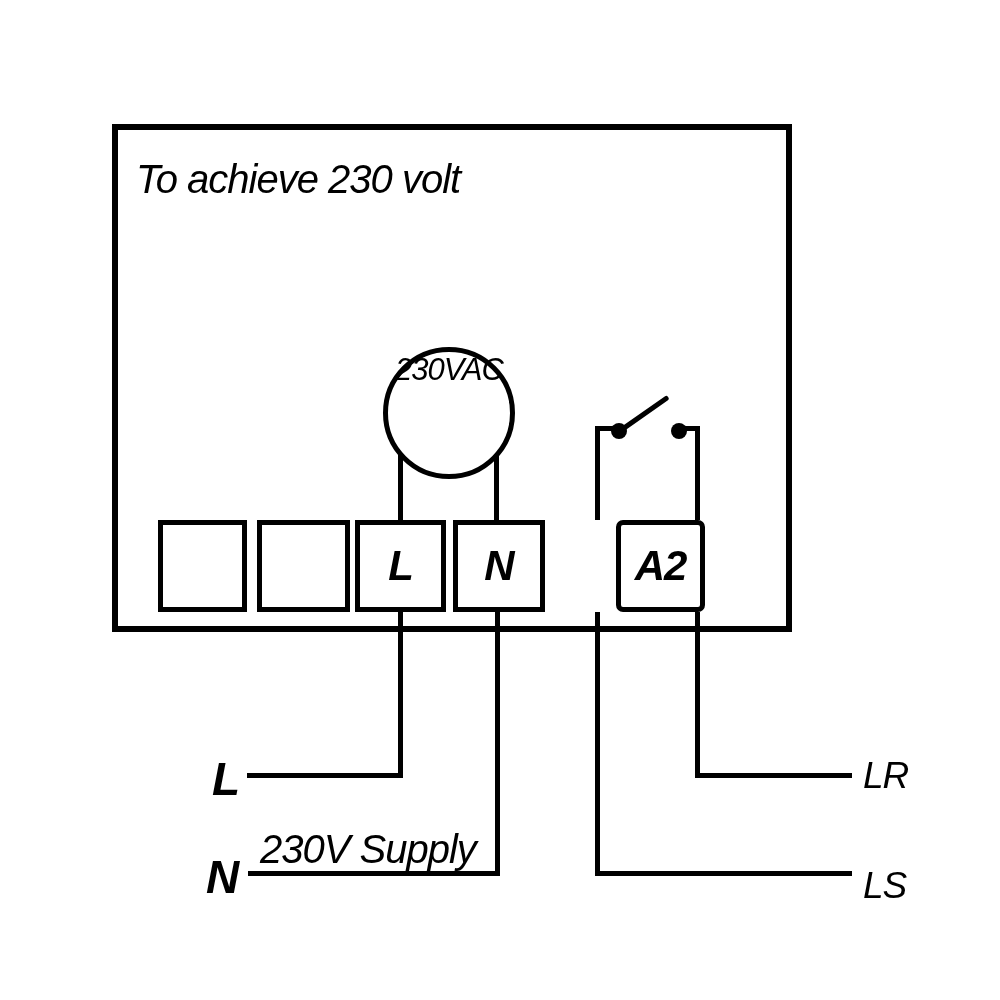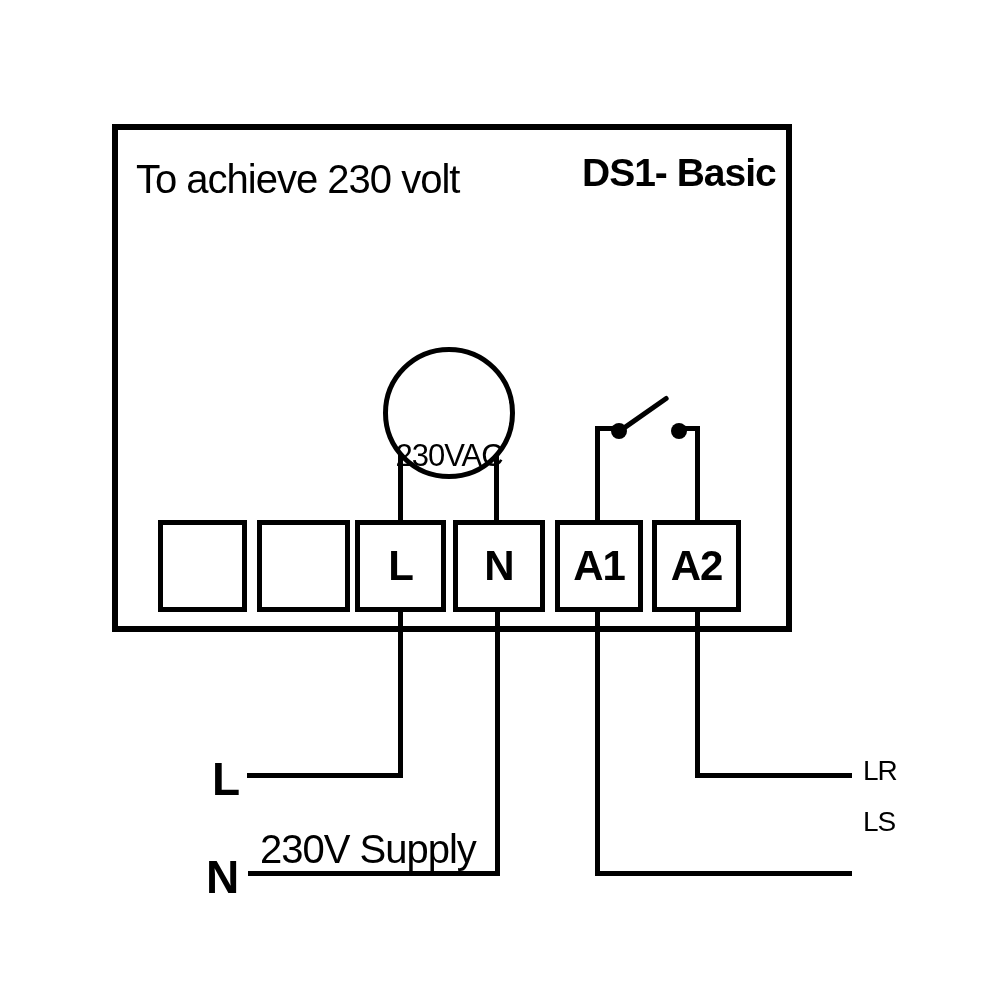--- a/index.html
+++ b/index.html
@@ -8,20 +8,21 @@
     background: #ffffff;
     font-family: "Liberation Sans", sans-serif;
   }
   #canvas {
     position: relative;
     width: 1000px;
     height: 1000px;
     background: var(--bg, #ffffff);
     overflow: hidden;
     color: var(--line, #000000);
+    font-style: italic;
   }
   .wire {
     position: absolute;
     background: var(--line, #000000);
   }
   .device-outline {
     position: absolute;
     left: 112px; top: 124px;
     width: 668px; height: 496px;
     border: 6px solid var(--line, #000000);
@@ -39,30 +40,30 @@
     font-weight: bold;
     font-size: 42px;
     letter-spacing: -1px;
     z-index: 5;
   }
   .t1 { left: 158px; width: 79px; }
   .t2 { left: 257px; width: 83px; }
   .t3 { left: 355px; width: 81px; }
   .t4 { left: 453px; width: 82px; }
   .t5 { left: 555px; width: 78px; }
-  .t6 { left: 652px; width: 79px; }
+  .t6 { left: 616px; width: 79px; border-radius: 7px; }
   .source-circle {
     position: absolute;
     left: 383px; top: 347px;
     width: 122px; height: 122px;
     border: 5px solid var(--line, #000000);
     border-radius: 50%;
     background: #ffffff;
     display: flex;
-    align-items: flex-end;
+    align-items: flex-start;
     justify-content: center;
     font-size: 31px;
     letter-spacing: -1px;
     z-index: 4;
   }
   .note {
     position: absolute;
     left: 136px; top: 155px;
     font-size: 40px;
     line-height: 49px;
@@ -78,21 +79,21 @@
     white-space: nowrap;
   }
   .big-label {
     position: absolute;
     font-weight: bold;
     font-size: 46px;
     line-height: 1;
   }
   .out-label {
     position: absolute;
-    font-size: 28px;
+    font-size: 37px;
     line-height: 1;
     letter-spacing: -1px;
   }
   .supply-caption {
     position: absolute;
     left: 260px; top: 812px;
     font-size: 40px;
     letter-spacing: -1px;
     white-space: nowrap;
     margin-top: 15px;
@@ -119,21 +120,20 @@
 <body>
 
 <div id="canvas" style="--line: #000000; --bg: #ffffff;">
 
   <div class="device-outline"></div>
 
   <div class="note">
     <div>To achieve 230 volt</div>
   </div>
 
-  <div class="title">DS1- Basic</div>
 
   <div class="wire" style="left:398px; top:413px; width:5px; height:107px;"></div>
   <div class="wire" style="left:494px; top:413px; width:5px; height:107px;"></div>
 
   <div class="source-circle">
     <span>230VAC</span>
   </div>
 
   <div class="wire" style="left:595px; top:426px; width:5px; height:94px;"></div>
   <div class="wire" style="left:595px; top:426px; width:28px; height:5px;"></div>
@@ -149,38 +149,35 @@
   </div>
   <div class="terminal t2">
     <span></span>
   </div>
   <div class="terminal t3">
     <span>L</span>
   </div>
   <div class="terminal t4">
     <span>N</span>
   </div>
-  <div class="terminal t5">
-    <span>A1</span>
-  </div>
   <div class="terminal t6">
     <span>A2</span>
   </div>
 
   <div class="wire" style="left:398px; top:612px; width:5px; height:166px;"></div>
   <div class="wire" style="left:247px; top:773px; width:156px; height:5px;"></div>
 
   <div class="wire" style="left:495px; top:612px; width:5px; height:264px;"></div>
   <div class="wire" style="left:248px; top:871px; width:252px; height:5px;"></div>
 
   <div class="wire" style="left:595px; top:612px; width:5px; height:264px;"></div>
   <div class="wire" style="left:595px; top:871px; width:257px; height:5px;"></div>
 
   <div class="wire" style="left:695px; top:612px; width:5px; height:166px;"></div>
   <div class="wire" style="left:695px; top:773px; width:157px; height:5px;"></div>
 
   <div class="big-label" style="left:212px; top:756px;">L</div>
   <div class="big-label" style="left:206px; top:854px;">N</div>
   <div class="supply-caption">230V Supply</div>
   <div class="out-label" style="left:863px; top:757px;">LR</div>
-  <div class="out-label" style="left:863px; top:808px;">LS</div>
+  <div class="out-label" style="left:863px; top:867px;">LS</div>
 
 </div>
 
 </body></html>

